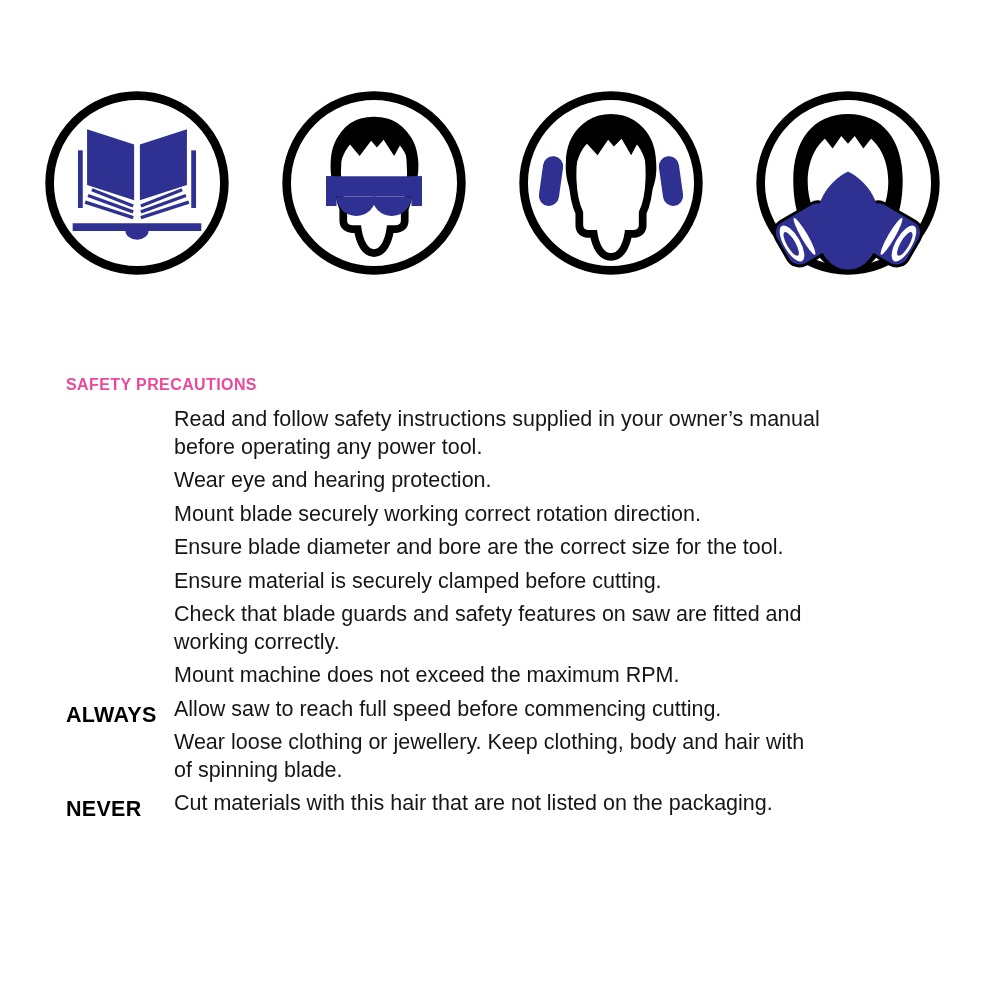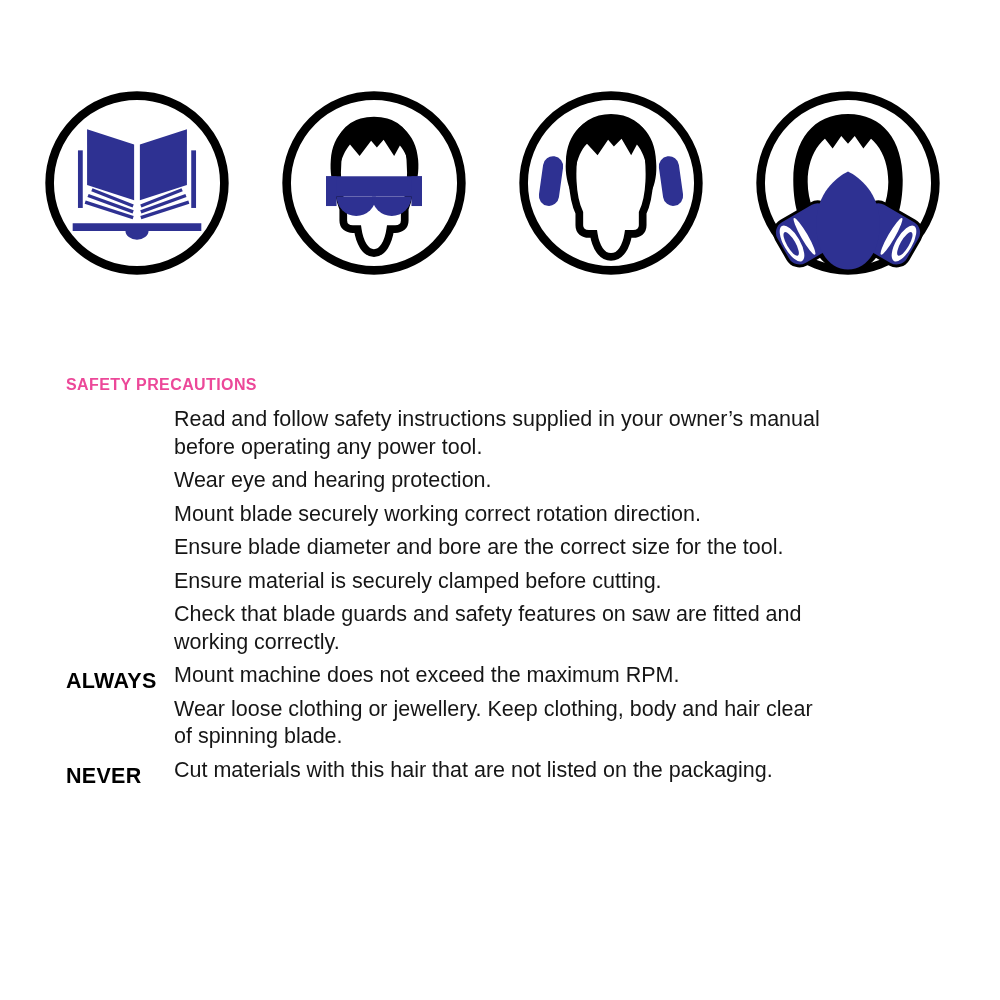--- a/index.html
+++ b/index.html
@@ -139,24 +139,25 @@
     <div class="items">
       <p class="item">Read and follow safety instructions supplied in your owner’s manual
 before operating any power tool.</p>
       <p class="item">Wear eye and hearing protection.</p>
       <p class="item">Mount blade securely working correct rotation direction.</p>
       <p class="item">Ensure blade diameter and bore are the correct size for the tool.</p>
       <p class="item">Ensure material is securely clamped before cutting.</p>
       <p class="item">Check that blade guards and safety features on saw are fitted and
 working correctly.</p>
       <p class="item">Mount machine does not exceed the maximum RPM.</p>
+      <p class="item">Allow saw to reach full speed before commencing cutting.</p>
     </div>
   </div>
 
   <div class="section">
     <div class="section-label">NEVER</div>
     <div class="items">
-      <p class="item">Wear loose clothing or jewellery. Keep clothing, body and hair clear
+      <p class="item">Wear loose clothing or jewellery. Keep clothing, body and hair with
 of spinning blade.</p>
       <p class="item">Cut materials with this hair that are not listed on the packaging.</p>
     </div>
   </div>
 </div>
 
 </body></html>

